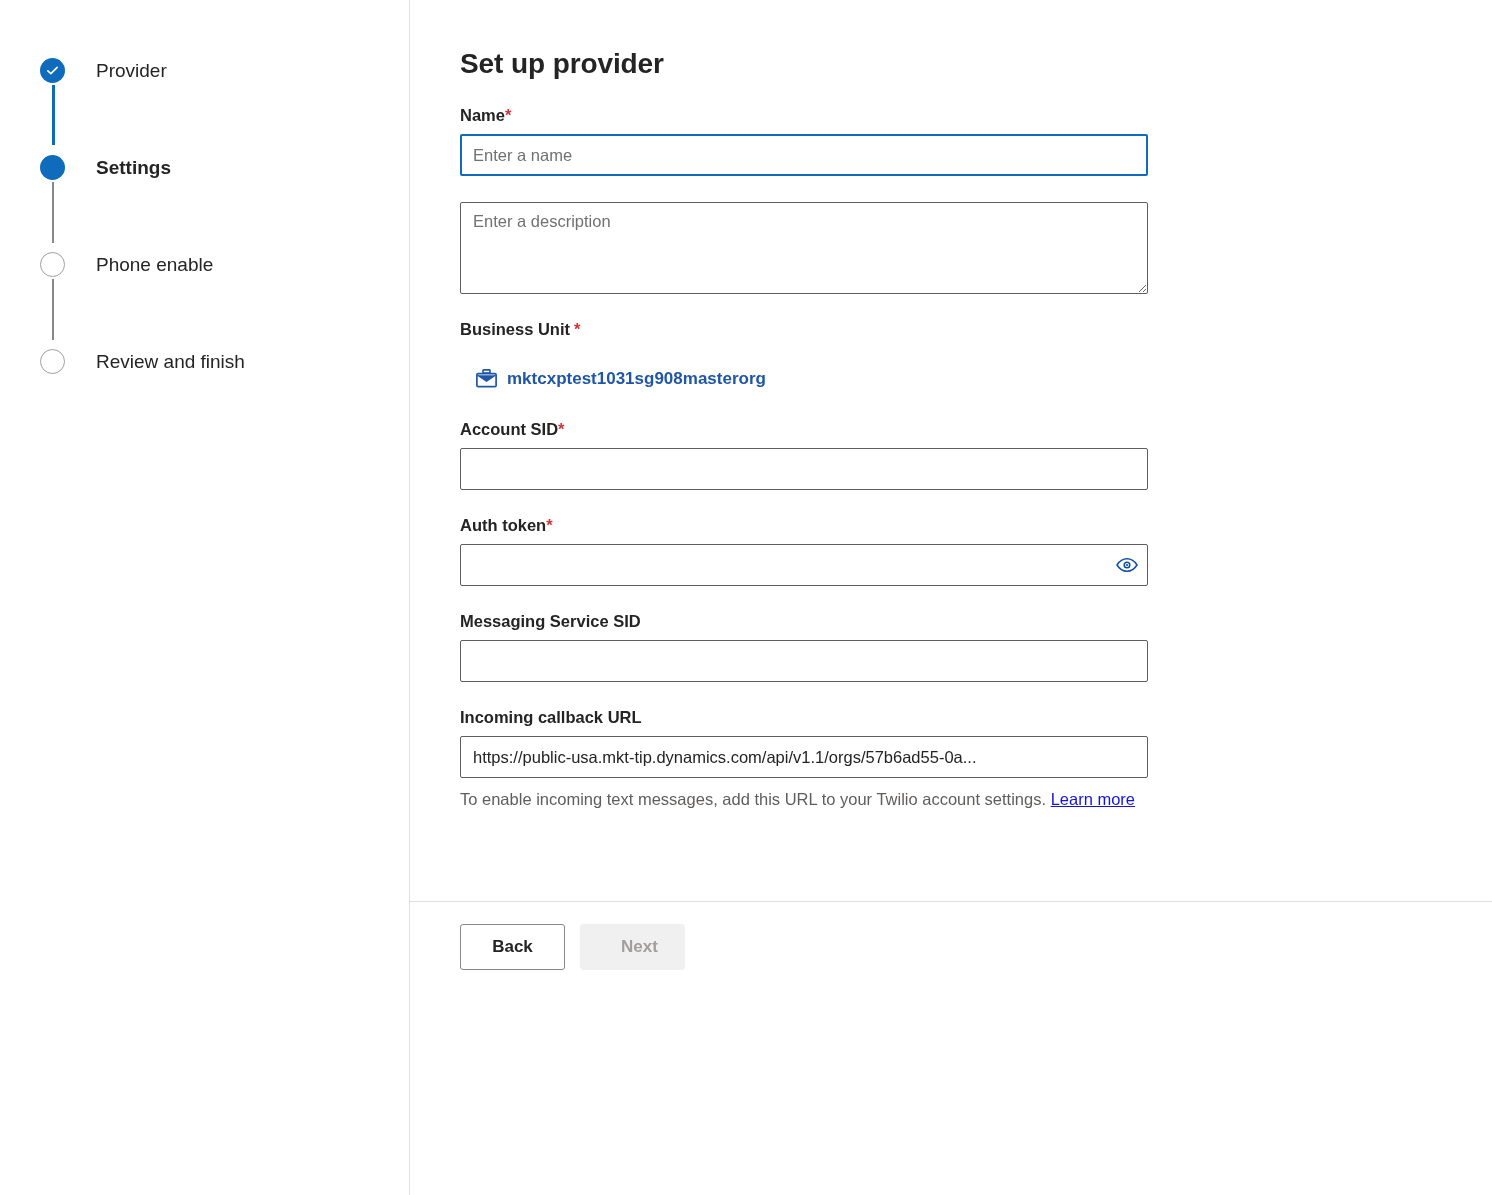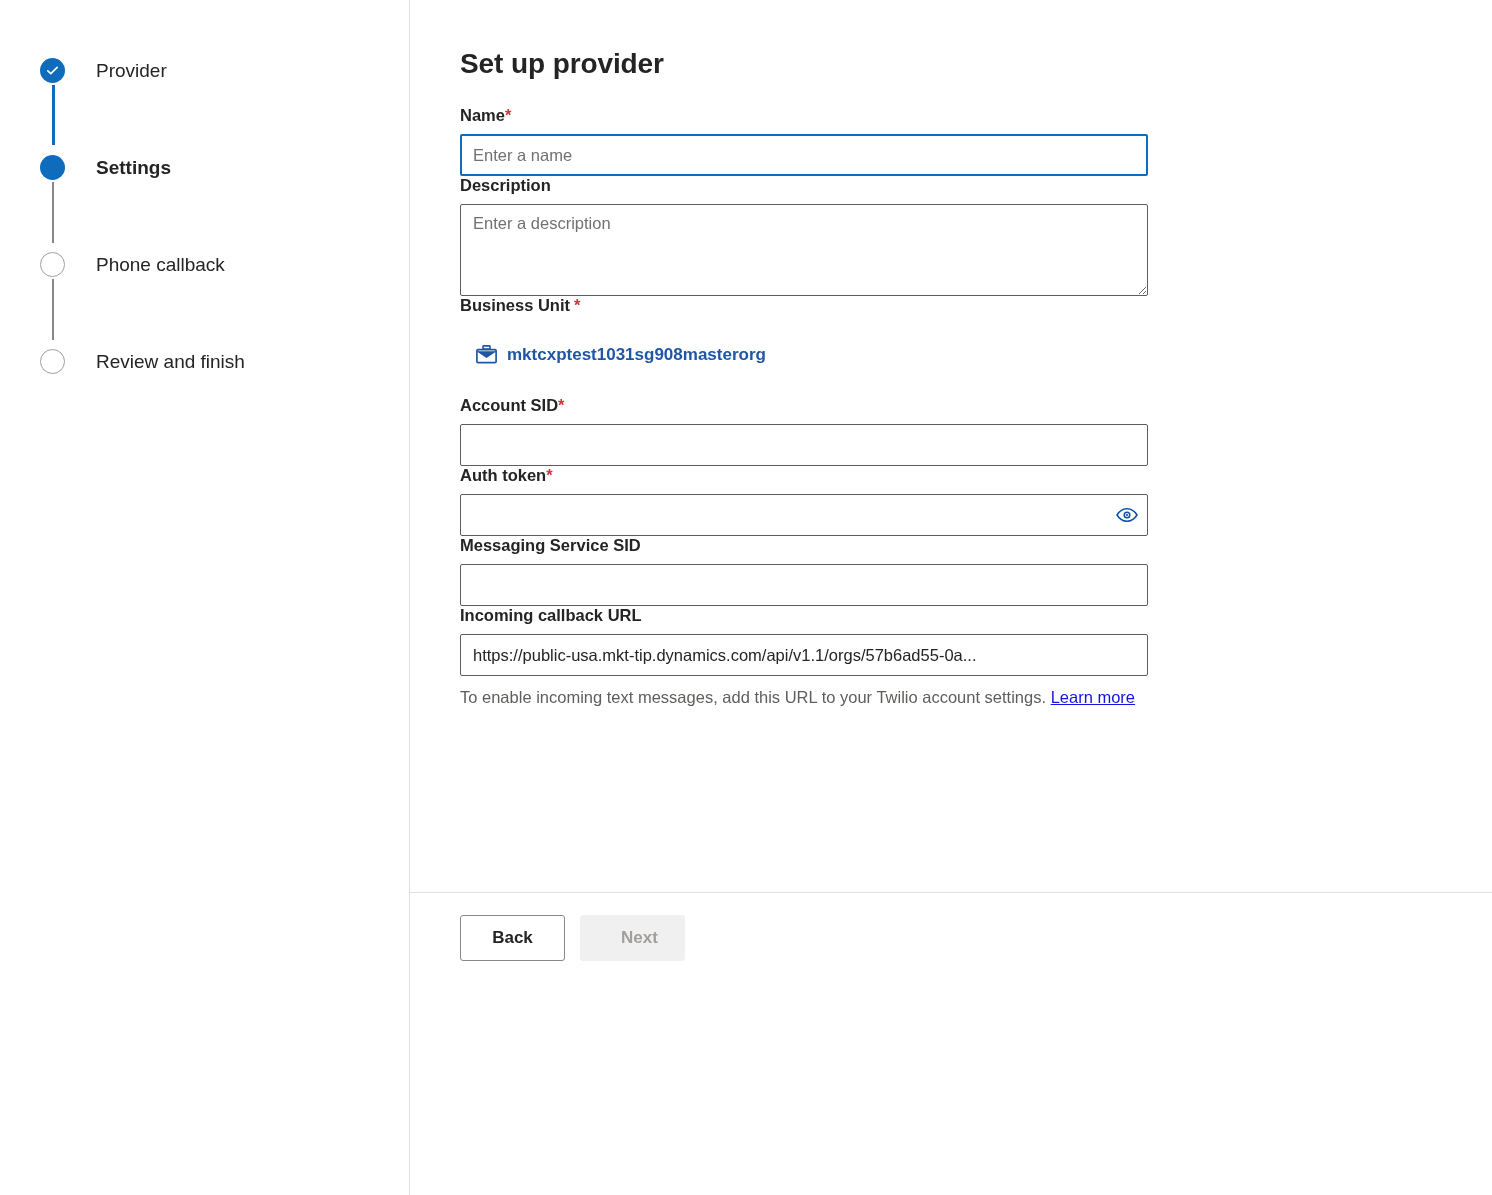--- a/index.html
+++ b/index.html
@@ -113,21 +113,21 @@
     font-size: 16.5px;
     color: #605e5c;
     margin: 0 0 56px 0;
     line-height: 1.3;
   }
   .page-subtitle a {
     color: #2a7ad2;
     text-decoration: none;
   }
 
-  .field { width: 688px; }
+  .field { margin-bottom: 26px; width: 688px; }
 
   .field-label {
     display: block;
     font-size: 16.5px;
     font-weight: bold;
     color: #242424;
     margin-bottom: 9px;
   }
   .req { color: #d13438; font-weight: bold; }
   .req-spaced { color: #d13438; font-weight: bold; margin-left: 4px; }
@@ -233,21 +233,21 @@
     line-height: 1.65;
   }
   .helper-text a {
     color: #1414e0;
     text-decoration: underline;
   }
 
   
   .footer {
     position: absolute;
-    left: 0; right: 0; bottom: 9px;
+    left: 0; right: 0; bottom: 0;
     height: 90px;
     border-top: 1px solid #e1dfdd;
     display: flex;
     align-items: center;
     padding-left: 50px;
     background: #ffffff;
   }
   .btn {
     height: 46px;
     min-width: 105px;
@@ -293,21 +293,21 @@
         <span class="step-label">Provider</span>
       </div>
 
       <div class="step">
         <span class="step-marker current"></span>
         <span class="step-label active">Settings</span>
       </div>
 
       <div class="step">
         <span class="step-marker pending"></span>
-        <span class="step-label">Phone callback</span>
+        <span class="step-label">Phone enable</span>
       </div>
 
       <div class="step">
         <span class="step-marker pending"></span>
         <span class="step-label">Review and finish</span>
       </div>
 
     </div>
   </aside>
 
@@ -319,21 +319,20 @@
 
 
       <div class="field">
         <label class="field-label">
           <span>Name</span><span class="req">*</span>
         </label>
         <input class="text-input focused" type="text" autofocus="" placeholder="Enter a name" style="">
       </div>
 
       <div class="field">
-        <label class="field-label">Description</label>
         <textarea class="textarea-input" placeholder="Enter a description" style=""></textarea>
       </div>
 
       <div class="field" style="margin-bottom:31px;">
         <label class="field-label">
           <span>Business Unit</span><span class="req-spaced">*</span>
         </label>
         <div class="lookup-value">
           <span class="lookup-icon">
             <svg width="21" height="19" viewBox="0 0 21 19" aria-hidden="true">

